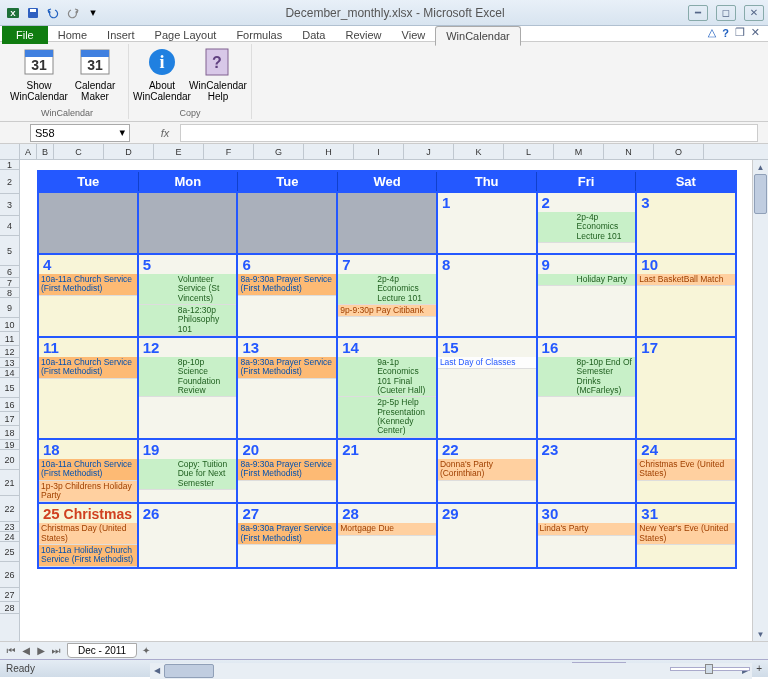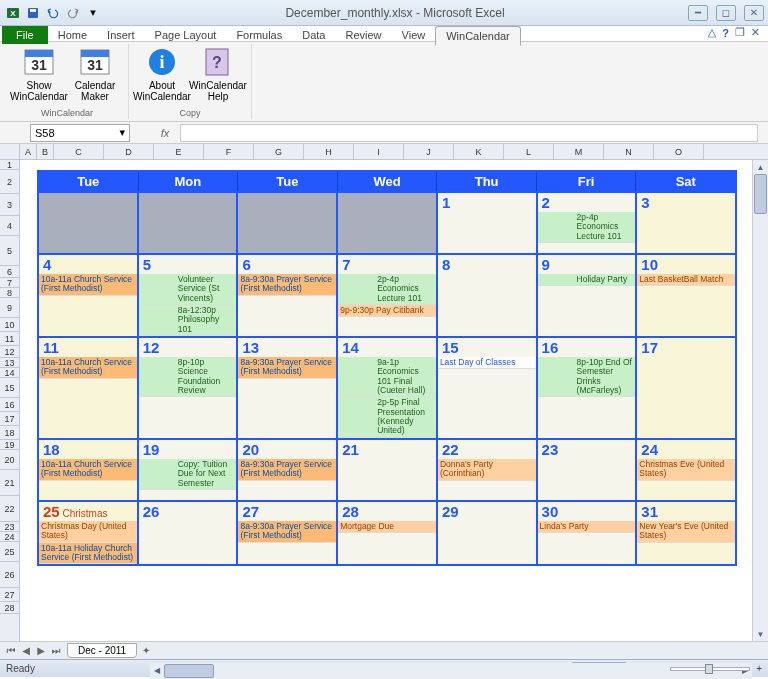--- a/index.html
+++ b/index.html
@@ -49,21 +49,21 @@
 .cal-dow { flex: 1; color: #fff; text-align: center; font-weight: bold; font-size: 13px; padding: 2px 0; border-right: 1px solid #1040cc; }
 .cal-dow:last-child { border-right: none; }
 
 .cal-week { display: flex; border-top: 2px solid #2458ff; }
 .cal-day { flex: 1; min-height: 60px; border-right: 2px solid #2458ff; display: flex; flex-direction: column; background: #f5f5ec; position: relative; }
 .cal-day:last-child { border-right: none; }
 .cal-day.padding { background: #aab0bb; }
 .cal-day.sat, .cal-day.sun { background: #f8f5d8; }
 .day-num { font-size: 15px; font-weight: bold; color: #2458ff; padding: 1px 4px; }
 .day-num.red { color: #d04020; }
-.day-num .sub { font-size: 10px; font-weight: normal; color: #d04020; }
+.day-num .sub { font-size: 14px; font-weight: bold; color: #d04020; }
 .event { font-size: 8.5px; padding: 1px 2px; line-height: 1.1; border-bottom: 1px solid #ddd; }
 .ev-blue { background: #fdba74; color: #0050b0; }
 .ev-green { background: #c8f0c8; color: #206020; padding-left: 39px; }
 .ev-orange { background: #ffd0a0; color: #a04000; }
 .ev-white { background: #fdfdfd; color: #2458ff; }
 
 
 .sheet-tabs { height: 18px; background: #e8eef4; display: flex; align-items: center; border-top: 1px solid #ccc; font-size: 10px; }
 .sheet-nav { display: flex; gap: 1px; padding: 0 4px; }
 .sheet-nav-btn { width: 14px; height: 14px; display: flex; align-items: center; justify-content: center; cursor: pointer; color: #666; }
@@ -315,38 +315,39 @@
                   <div class="day-num">12</div>
                   <div class="event ev-green">8p-10p Science Foundation Review</div>
                 </div>
                 <div class="cal-day">
                   <div class="day-num">13</div>
                   <div class="event ev-blue">8a-9:30a Prayer Service (First Methodist)</div>
                 </div>
                 <div class="cal-day">
                   <div class="day-num">14</div>
                   <div class="event ev-green">9a-1p Economics 101 Final (Cueter Hall)</div>
-                  <div class="event ev-green">2p-5p Final Presentation (Kennedy United)</div>
+                  <div class="event ev-green">2p-5p Help Presentation (Kennedy Center)</div>
                 </div>
                 <div class="cal-day">
                   <div class="day-num">15</div>
                   <div class="event ev-white">Last Day of Classes</div>
                 </div>
                 <div class="cal-day">
                   <div class="day-num">16</div>
                   <div class="event ev-green">8p-10p End Of Semester Drinks (McFarleys)</div>
                 </div>
                 <div class="cal-day sat">
                   <div class="day-num">17</div>
                 </div>
               </div>
               <div class="cal-week">
                 <div class="cal-day sun">
                   <div class="day-num">18</div>
                   <div class="event ev-blue">10a-11a Church Service (First Methodist)</div>
+                  <div class="event ev-orange">1p-3p Childrens Holiday Party</div>
                 </div>
                 <div class="cal-day">
                   <div class="day-num">19</div>
                   <div class="event ev-green">Copy: Tuition Due for Next Semester</div>
                 </div>
                 <div class="cal-day">
                   <div class="day-num">20</div>
                   <div class="event ev-blue">8a-9:30a Prayer Service (First Methodist)</div>
                 </div>
                 <div class="cal-day">

